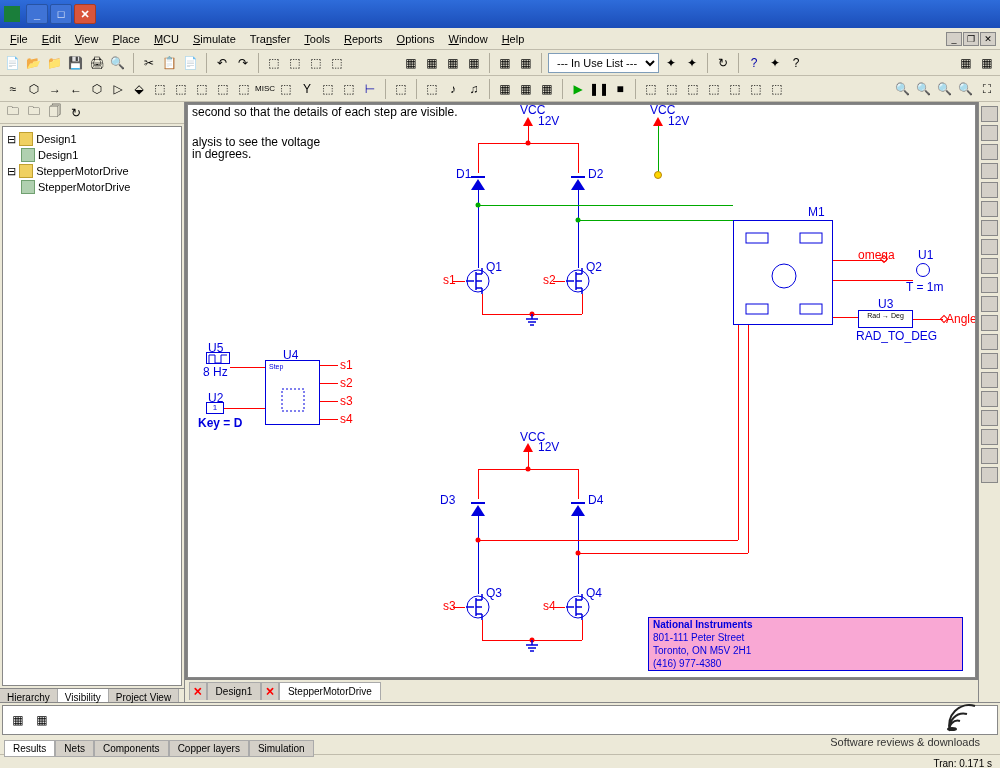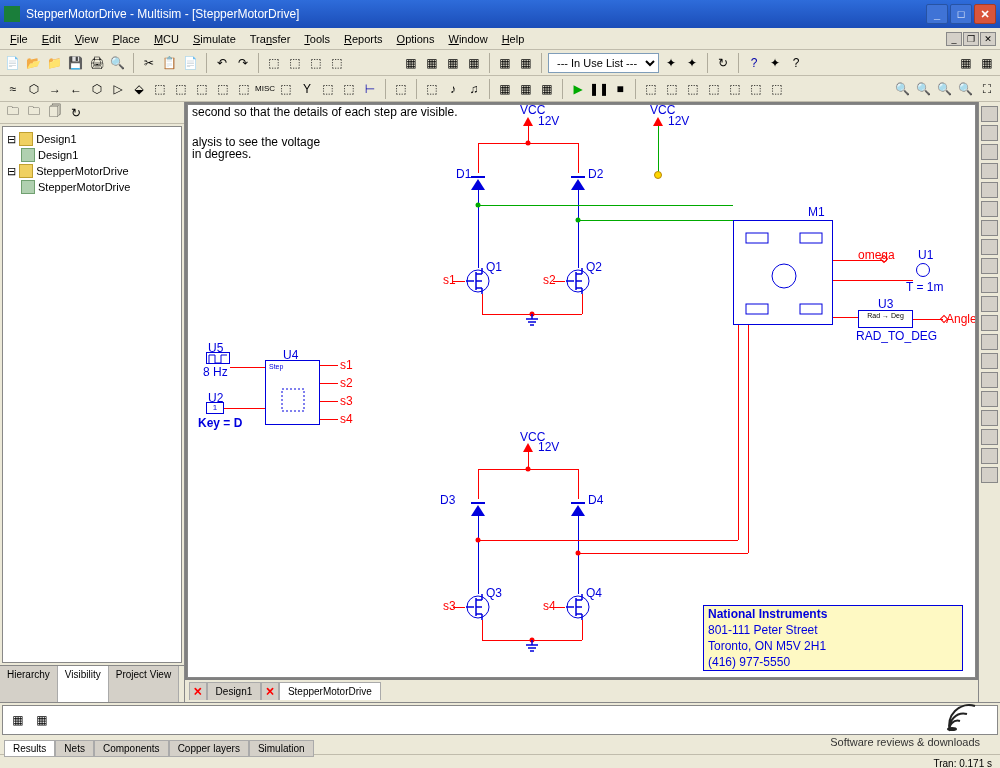--- a/index.html
+++ b/index.html
@@ -22,21 +22,21 @@
 .workspace { display: flex; height: calc(100% - 168px); }
 .sidebar { width: 185px; background: #ece9d8; border-right: 1px solid #888; display: flex; flex-direction: column; }
 .panel-title { background: linear-gradient(#d6e7fb,#a9c9f0); padding: 3px 6px; font-weight: bold; font-size: 11px; color: #15428b; border-bottom: 1px solid #99b4d1; }
 .panel-toolbar { height: 22px; display: flex; align-items: center; padding: 0 4px; gap: 3px; border-bottom: 1px solid #c0bcac; }
 .tree { flex: 1; background: white; border: 1px solid #888; margin: 2px; padding: 4px; font-size: 11px; overflow: hidden; }
 .tree-item { padding: 1px 0; display: flex; align-items: center; gap: 3px; }
 .tree-item.l1 { padding-left: 14px; }
 .tree-icon { width: 14px; height: 14px; display: inline-block; }
 .tree-icon.folder { background: #f0d060; border: 1px solid #c0a030; }
 .tree-icon.file { background: #b0d0b0; border: 1px solid #70a070; }
-.sidebar-tabs { height: 37px; display: flex; border-top: 1px solid #888; }
+.sidebar-tabs { height: 14px; display: flex; border-top: 1px solid #888; }
 .sidebar-tabs span { padding: 3px 7px; font-size: 10px; border-right: 1px solid #aaa; background: #d4d0c8; cursor: default; }
 .sidebar-tabs span.active { background: white; }
 .canvas-area { flex: 1; display: flex; flex-direction: column; background: #7f7f7f; }
 .canvas { flex: 1; background: white; position: relative; overflow: hidden; margin: 2px; border: 1px solid #888; }
 .doc-tabs { height: 22px; display: flex; align-items: center; padding: 0 4px; gap: 0; background: #ece9d8; }
 .doc-tabs span { padding: 3px 8px; font-size: 10px; border: 1px solid #aaa; border-bottom: none; background: #d4d0c8; cursor: default; }
 .doc-tabs span.active { background: white; }
 .doc-tabs .del { color: red; font-weight: bold; padding: 0 4px; cursor: default; }
 .right-bar { width: 22px; background: #ece9d8; border-left: 1px solid #888; display: flex; flex-direction: column; gap: 3px; padding: 4px 2px; }
 .right-bar span { height: 16px; border: 1px solid #888; background: #d4d0c8; font-size: 9px; }
@@ -58,37 +58,36 @@
 .label.black { color: black; }
 .vcc-arrow { position: absolute; width: 0; height: 0; border-left: 5px solid transparent; border-right: 5px solid transparent; border-bottom: 9px solid red; transform: translateX(-50%); }
 .diode { position: absolute; width: 0; height: 0; border-left: 7px solid transparent; border-right: 7px solid transparent; border-bottom: 11px solid #00d; transform: translateX(-50%); }
 .diode::before { content:''; position:absolute; left:-7px; top:-3px; width:14px; height:2px; background:#00d; }
 .mosfet { position: absolute; width: 28px; height: 26px; }
 .mosfet svg { width: 100%; height: 100%; }
 .box { position: absolute; border: 1px solid #00d; background: white; }
 .motor-box { left: 545px; top: 115px; width: 100px; height: 105px; border: 1px solid #00d; }
 .u4-box { left: 77px; top: 255px; width: 55px; height: 65px; border: 1px solid #00d; font-size: 9px; }
 .u3-box { left: 670px; top: 205px; width: 55px; height: 18px; border: 1px solid #00d; font-size: 8px; text-align: center; }
-.title-block { position: absolute; right: 12px; bottom: 6px; width: 260px; border: 1px solid #00d; background: #fef9c3; font-size: 12px; color: #00d; }
+.title-block { position: absolute; right: 12px; bottom: 6px; width: 315px; border: 1px solid #00d; background: #f9a8d4; font-size: 10px; color: #00d; }
 .title-block td { border-top: 1px solid #00d; padding: 1px 4px; }
 .gnd { position: absolute; }
 .gnd svg { width: 16px; height: 14px; }
 .probe { position: absolute; width: 8px; height: 8px; border: 1px solid #b8860b; background: #ffd700; border-radius: 50%; }
 .u1-circle { position: absolute; width: 14px; height: 14px; border: 1.5px solid #00d; border-radius: 50%; }
 .softradar { position: absolute; right: 20px; bottom: 20px; text-align: right; }
 .softradar .big { font-size: 26px; font-family: Arial; color: #222; }
 .softradar .small { font-size: 11px; color: #333; }
 .softradar .radar { display: inline-block; width: 40px; height: 40px; vertical-align: middle; margin-left: 6px; }
 </style>
 </head>
 <body>
 
 <div class="titlebar">
   <span class="app-icon"></span>
-  <span class="title">StepperMotorDrive - Multisim - [StepperMotorDrive]</span>
   <div class="win-buttons">
     <span>_</span>
     <span>□</span>
     <span class="close">✕</span>
   </div>
 </div>
 
 <div class="menubar">
   <span><u>F</u>ile</span>
   <span><u>E</u>dit</span>
@@ -388,21 +387,21 @@
               <tr>
                 <td style="border-top:none; font-weight:bold;">National Instruments</td>
               </tr>
           <tr>
                 <td style="border-top:none;">801-111 Peter Street</td>
               </tr>
           <tr>
                 <td style="border-top:none;">Toronto, ON M5V 2H1</td>
               </tr>
           <tr>
-                <td style="border-top:none;">(416) 977-5550</td>
+                <td style="border-top:none;">(416) 977-4380</td>
               </tr>
         </tbody>
           </table>
       </div>
     </div>
     <div class="doc-tabs">
       <span class="del">🗙</span>
       <span>Design1</span>
       <span class="del">🗙</span>
       <span class="active">StepperMotorDrive</span>

